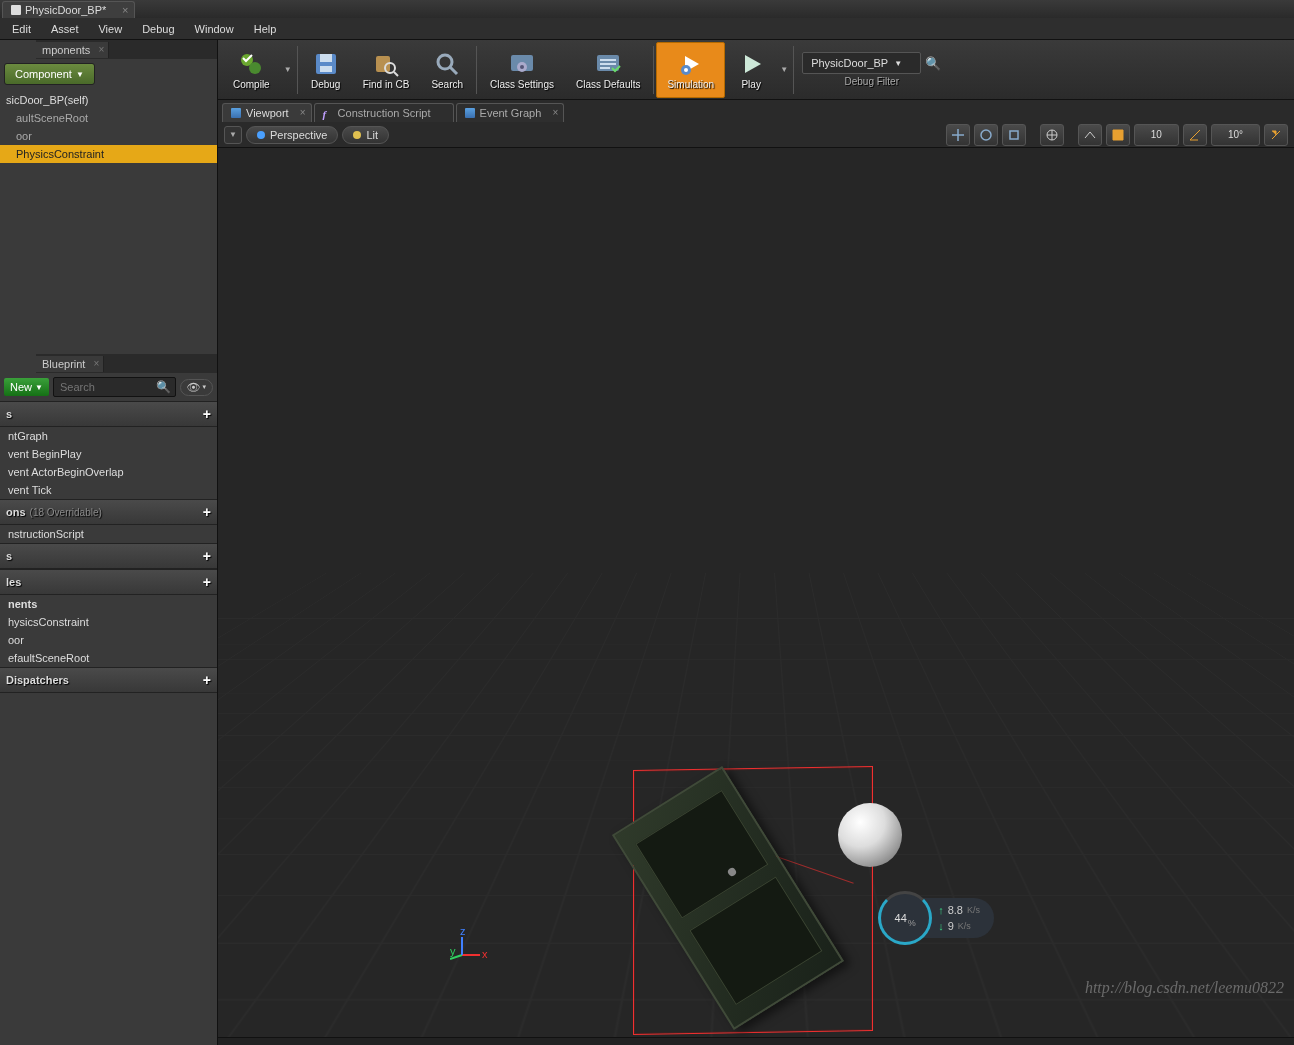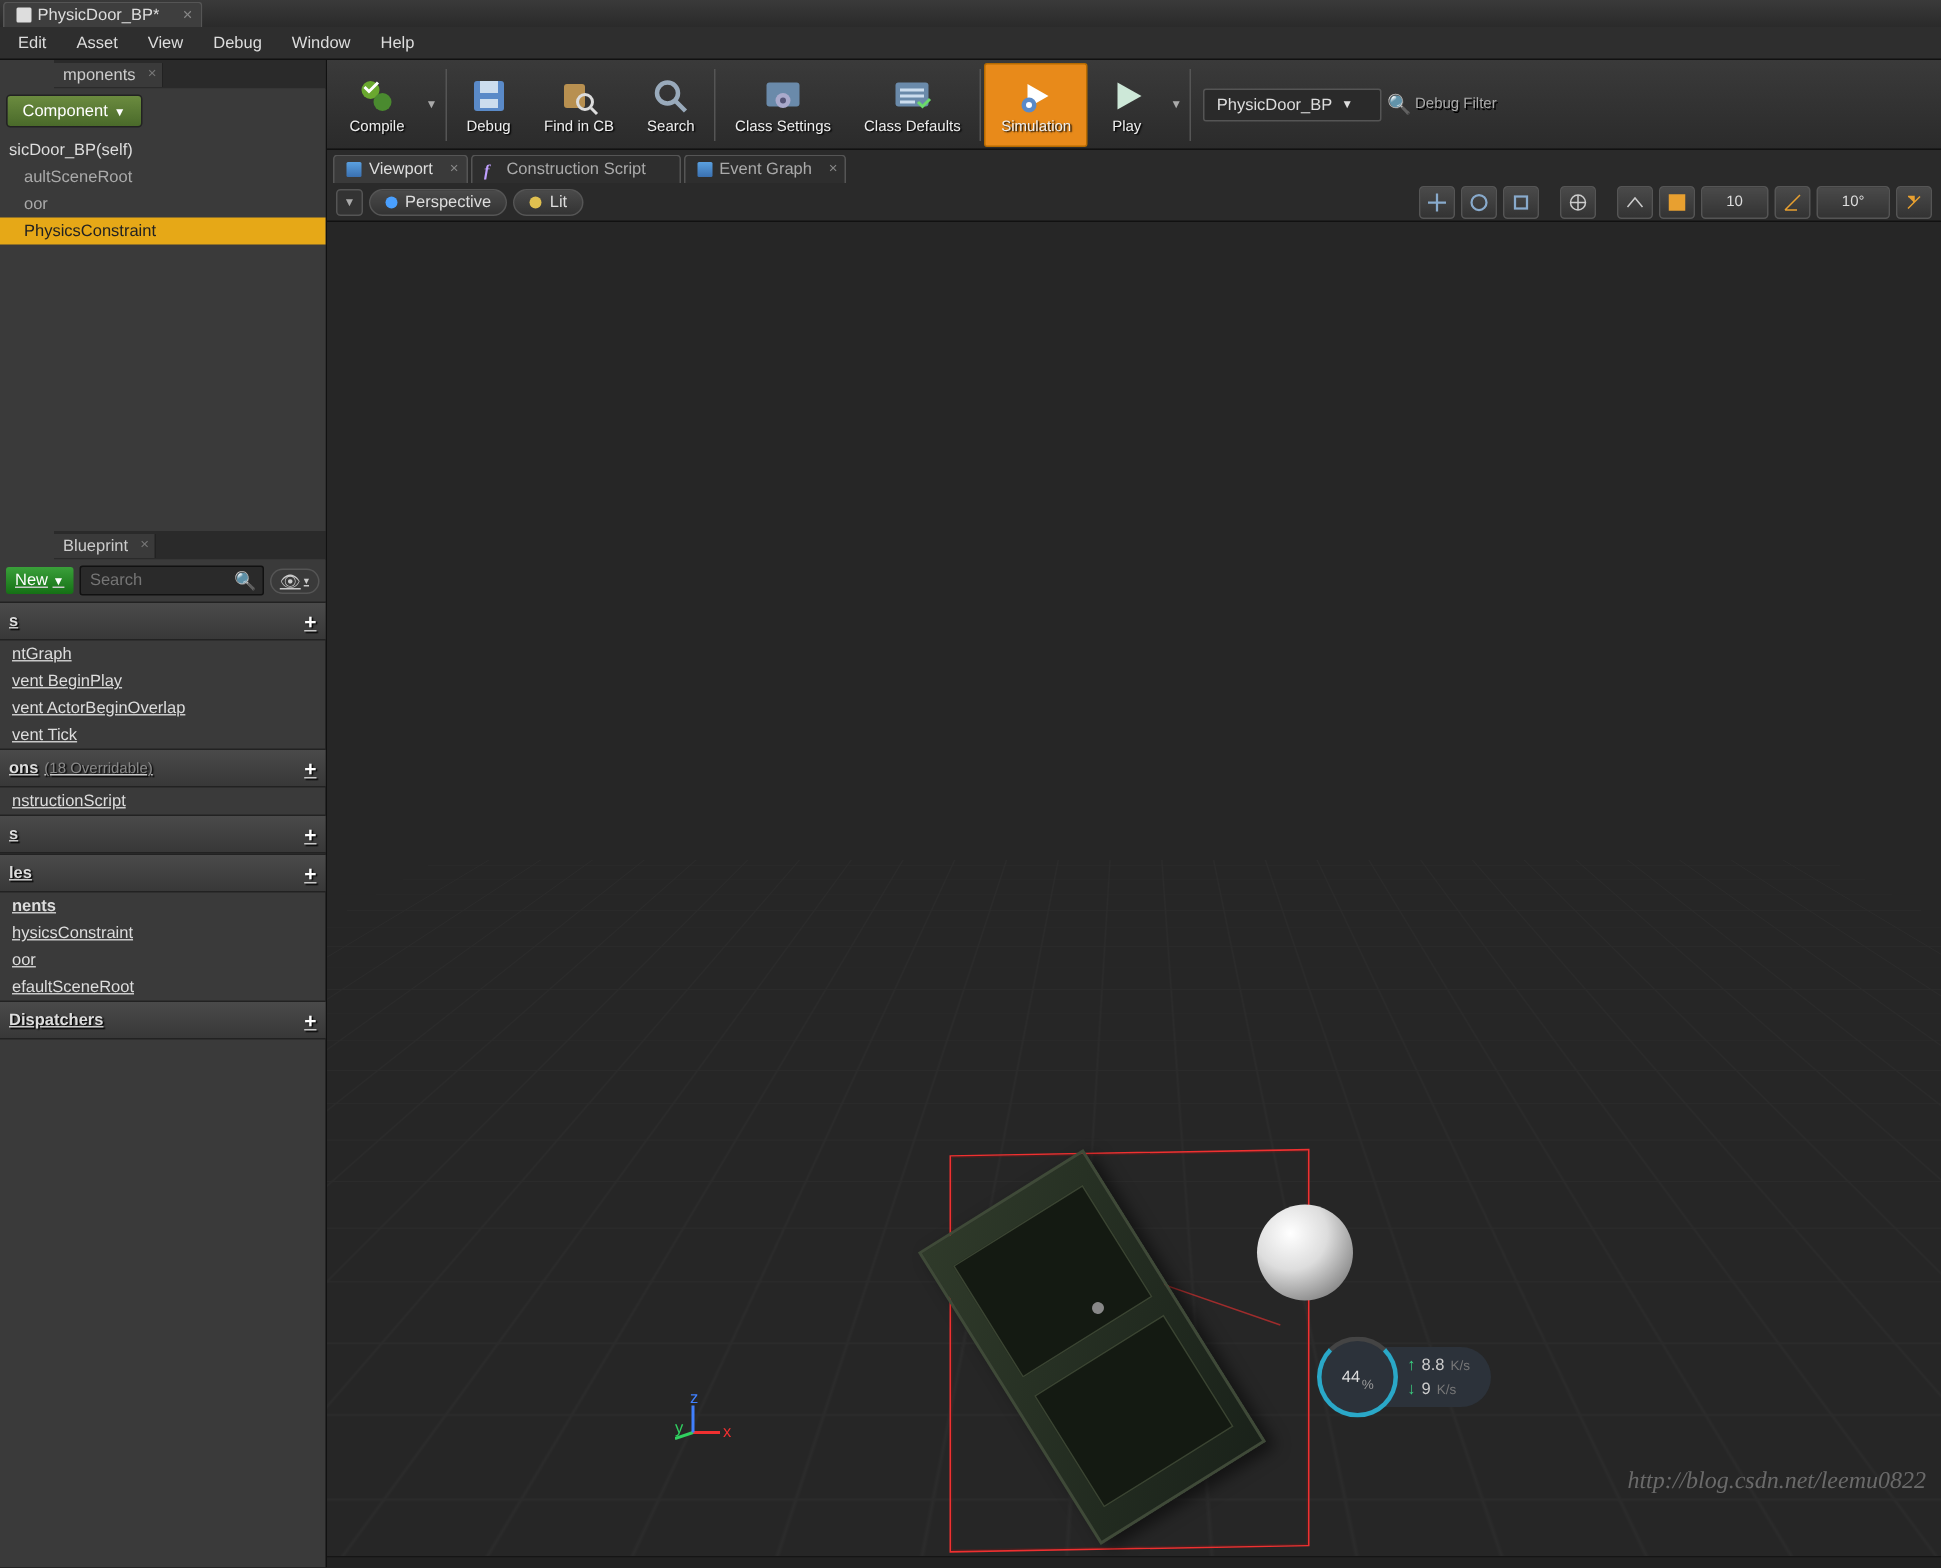--- a/index.html
+++ b/index.html
@@ -26,21 +26,21 @@
 .components-panel { flex: 0 0 auto; background:#3a3a3a; }
 .add-comp-btn { margin:4px; padding:4px 10px; background: linear-gradient(#6b8b3f,#4a6a2a); border:1px solid #222; border-radius:3px; color:#fff; display:inline-flex; align-items:center; gap:4px; cursor:pointer;}
 .add-comp-btn .chev { font-size:8px;}
 .tree-list { padding:2px 0; }
 .tree-item { padding:3px 6px; color:#ddd; cursor:pointer; white-space:nowrap; overflow:hidden; text-overflow:ellipsis;}
 .tree-item.dim { color:#aaa;padding-left:16px; }
 .tree-item.sel { background:#e6a817; color:#222; }
 .tree-item .indent1{ padding-left:10px; display:inline-block;}
 .components-body { height: 265px; }
 
-.blueprint-panel { flex:1; display:flex; flex-direction:column;text-decoration:underline; }
+.blueprint-panel { flex:1; display:flex; flex-direction:column; }
 .bp-toolbar { display:flex; align-items:center; gap:4px; padding:4px; background:#3a3a3a; }
 .newbtn { background: linear-gradient(#3aa03a,#157015); color:#fff; padding:3px 6px; border-radius:2px; display:flex; align-items:center; gap:3px; cursor:pointer;}
 .newbtn .chev{font-size:8px;}
 .searchbox { flex:1; position:relative; }
 .searchbox input { width:100%; background:#2a2a2a; border:1px solid #111; color:#ccc; padding:3px 20px 3px 6px; border-radius:2px;}
 .searchbox .mag { position:absolute; right:4px; top:3px; color:#aaa; font-size:12px;}
 .eye-btn { background:#3a3a3a; border:1px solid #555; border-radius:9px; padding:1px 6px; color:#ccc; cursor:pointer; display:flex; align-items:center; gap:2px;}
 .eye-btn .chev{font-size:7px;}
 
 .section-hdr { background: linear-gradient(#4a4a4a,#383838); padding:4px 6px; color:#ddd; font-weight:bold; display:flex; align-items:center; justify-content:space-between; border-top:1px solid #222; border-bottom:1px solid #222; text-shadow:1px 1px 1px #000;}
@@ -51,21 +51,21 @@
 
 
 .rightcol { flex:1; display:flex; flex-direction:column; background:#242424;}
 .toolbar { height:60px; background: linear-gradient(#3a3a3a,#2b2b2b); border-bottom:1px solid #111; display:flex; align-items:center; padding:0 4px; gap:0;}
 .tb-btn { display:flex; flex-direction:column; align-items:center; justify-content:center; padding:2px 10px; height:56px; min-width:52px; cursor:pointer; border:1px solid transparent; border-radius:2px;}
 .tb-btn.active { background:#e88a1a; border-color:#b56a00;}
 .tb-btn .ticon { width:28px; height:28px; display:flex; align-items:center; justify-content:center; }
 .tb-btn .tlabel { font-size:10px; color:#eee; text-shadow:1px 1px 1px #000; margin-top:1px;}
 .tb-drop { width:14px; height:56px; display:flex; align-items:center; justify-content:center; color:#aaa; font-size:8px; cursor:pointer;}
 .tb-sep { width:1px; height:48px; background:#555; margin:0 2px;}
-.debug-group { display:flex; flex-direction:row; align-items:center; gap:2px; margin-left:6px;}
+.debug-group { display:flex; flex-direction:column; align-items:center; gap:2px; margin-left:6px;}
 .debug-select { background:#2a2a2a; border:1px solid #555; color:#ddd; padding:4px 18px 4px 8px; border-radius:2px; display:flex; align-items:center; gap:6px; cursor:pointer;}
 .debug-select .chev{font-size:8px;}
 .debug-mag { color:#ccc; font-size:13px; margin-left:4px; cursor:pointer;}
 .debug-label { color:#aaa; font-size:10px; text-shadow:1px 1px #000;}
 
 
 .vp-tabstrip { height:22px; background:#2a2a2a; display:flex; align-items:flex-end; padding-left:4px;}
 .vp-tab { background:#3a3a3a; padding:3px 22px 3px 8px; margin-right:2px; border:1px solid #555; border-bottom:none; border-radius:3px 3px 0 0; color:#ddd; position:relative; display:flex; align-items:center; gap:5px; cursor:pointer;}
 .vp-tab.inactive { background:#2e2e2e; color:#aaa; }
 .vp-tab .close-x { position:absolute; right:5px; top:3px; font-size:10px; color:#888;}

